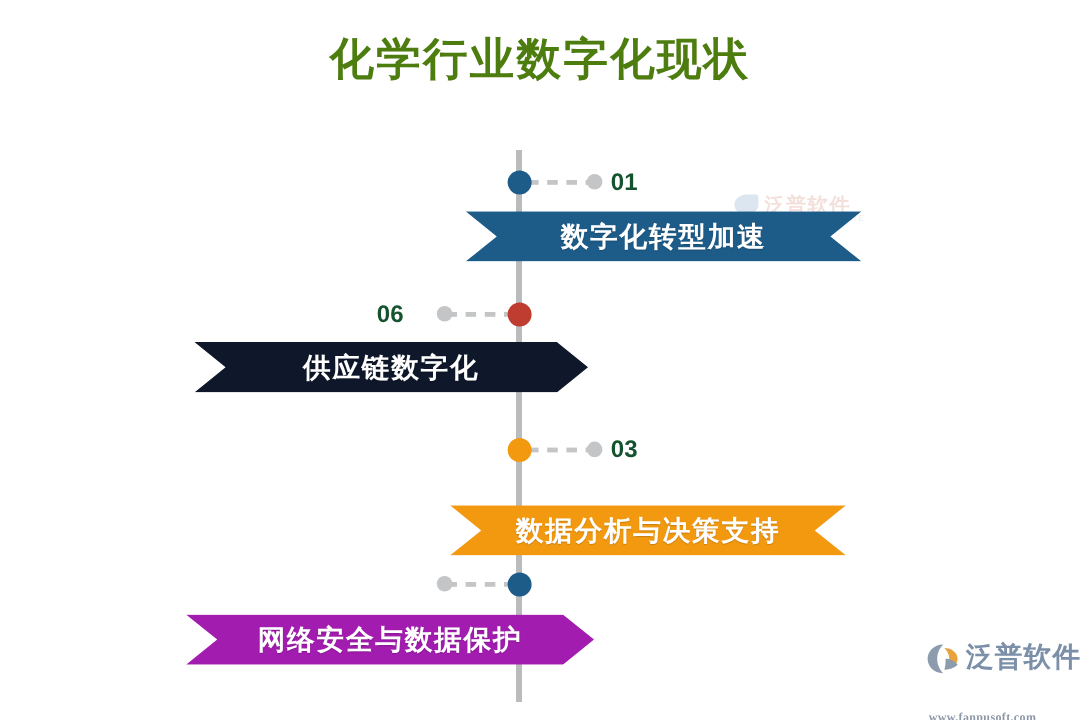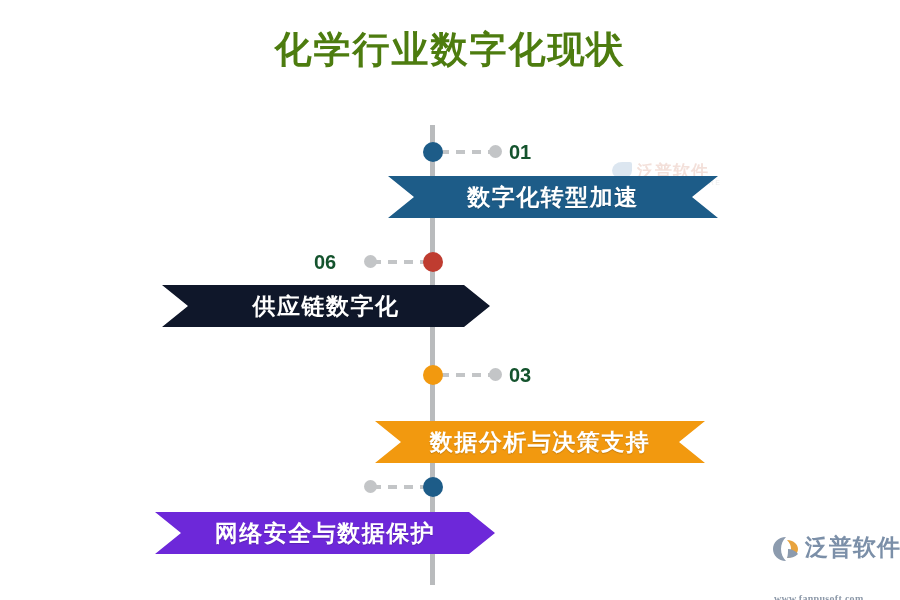--- a/index.html
+++ b/index.html
@@ -254,21 +254,21 @@
     <div class="ribbon right-side" style="left:375px; top:405px; width:330px; background:#f2990f;margin-top:16px;">
       <span class="ribbon-text">数据分析与决策支持</span>
     </div>
   </div>
 
   <div class="tl-item">
     <div class="dash-line" style="left:372px; top:485px; width:58px;"></div>
     <div class="small-dot" style="left:364px; top:480px;"></div>
     <div class="node-dot" style="left:423px; top:477px; background:#1d5c88;"></div>
     <div class="num-label" style="left:309px; top:474px;margin-top:40px;">04</div>
-    <div class="ribbon left-side" style="left:155px; top:512px; width:340px; background:#6d28d9;">
+    <div class="ribbon left-side" style="left:155px; top:512px; width:340px; background:#a21caf;">
       <span class="ribbon-text">网络安全与数据保护</span>
     </div>
   </div>
 
   <div class="brand-logo">
     <svg class="logo-mark" viewBox="0 0 30 26">
       <path d="M14 1 C6 1 1 7 1 13 C1 19 6 25 14 25 C11 22 9 18 9 13 C9 8 11 4 14 1 Z" fill="#8c9bae"></path>
       <path d="M15 4 C21 4 26 8 26 13 C26 18 21 22 15 22 C18 19 19 16 19 13 C19 10 18 7 15 4 Z" fill="#e8a33d"></path>
       <path d="M16 13 C20 13 24 15 26 18 C23 21 19 22 15 22 C16 19 16 16 16 13 Z" fill="#8c9bae"></path>
     </svg>

